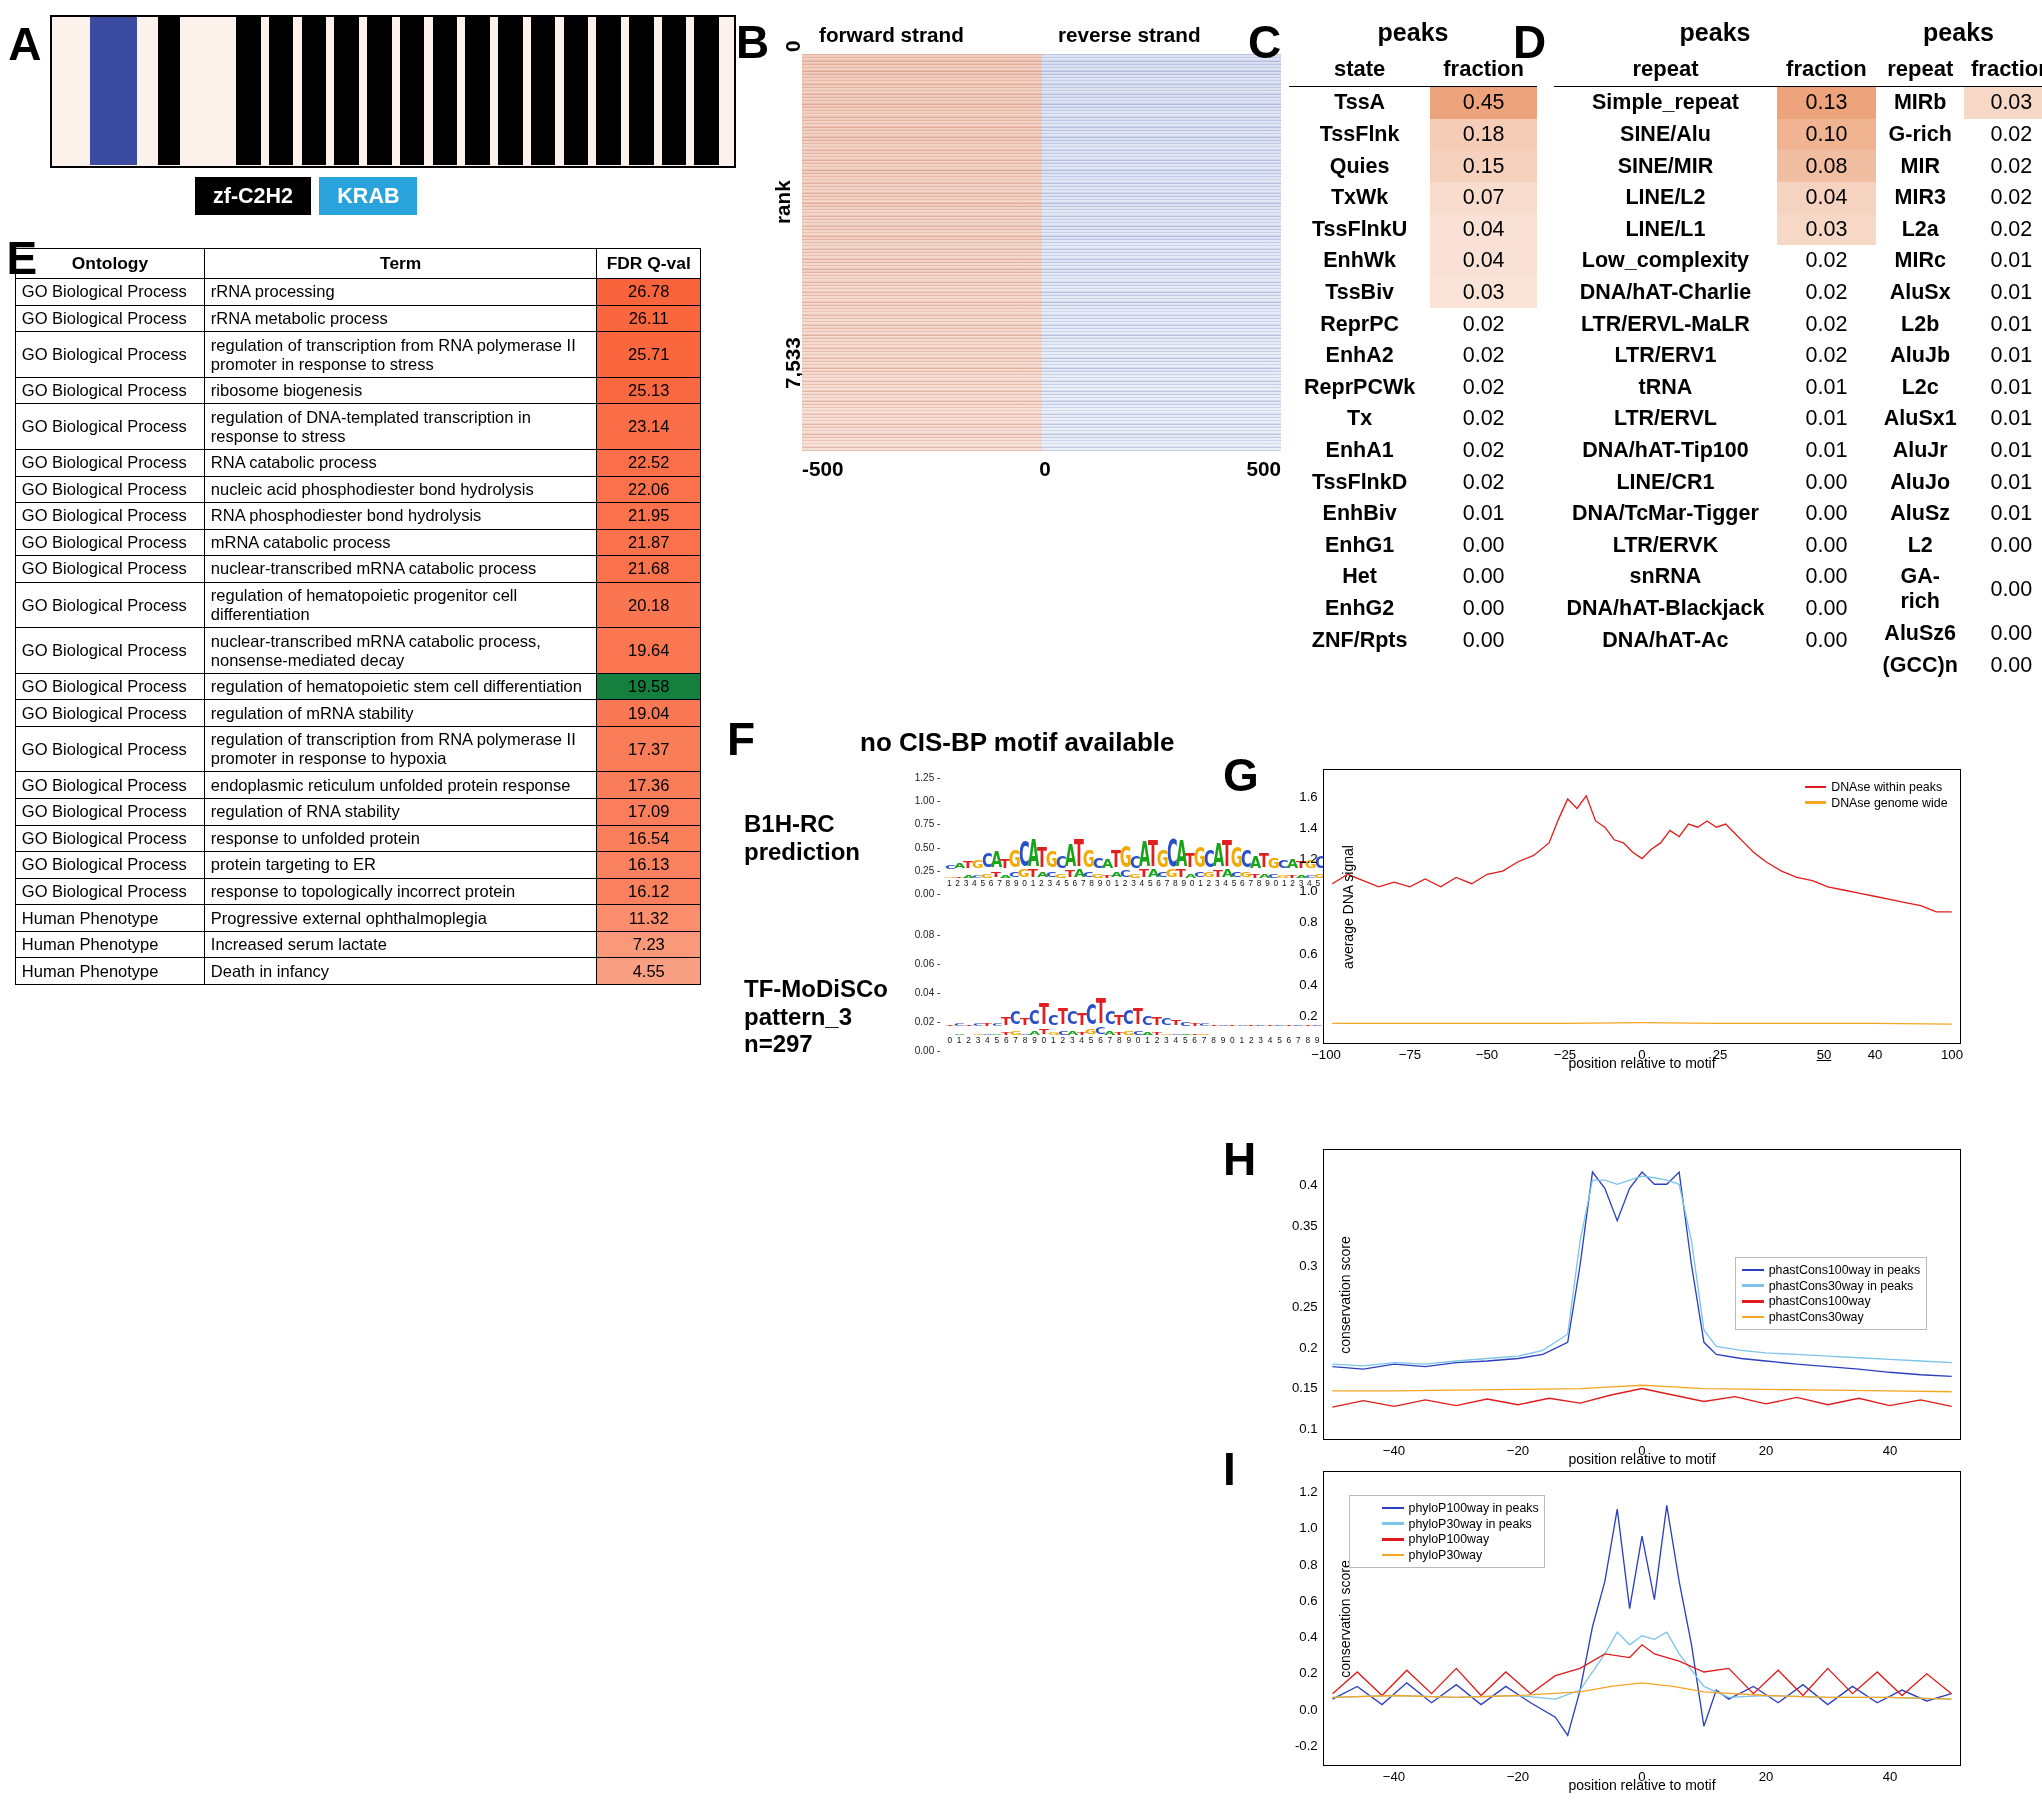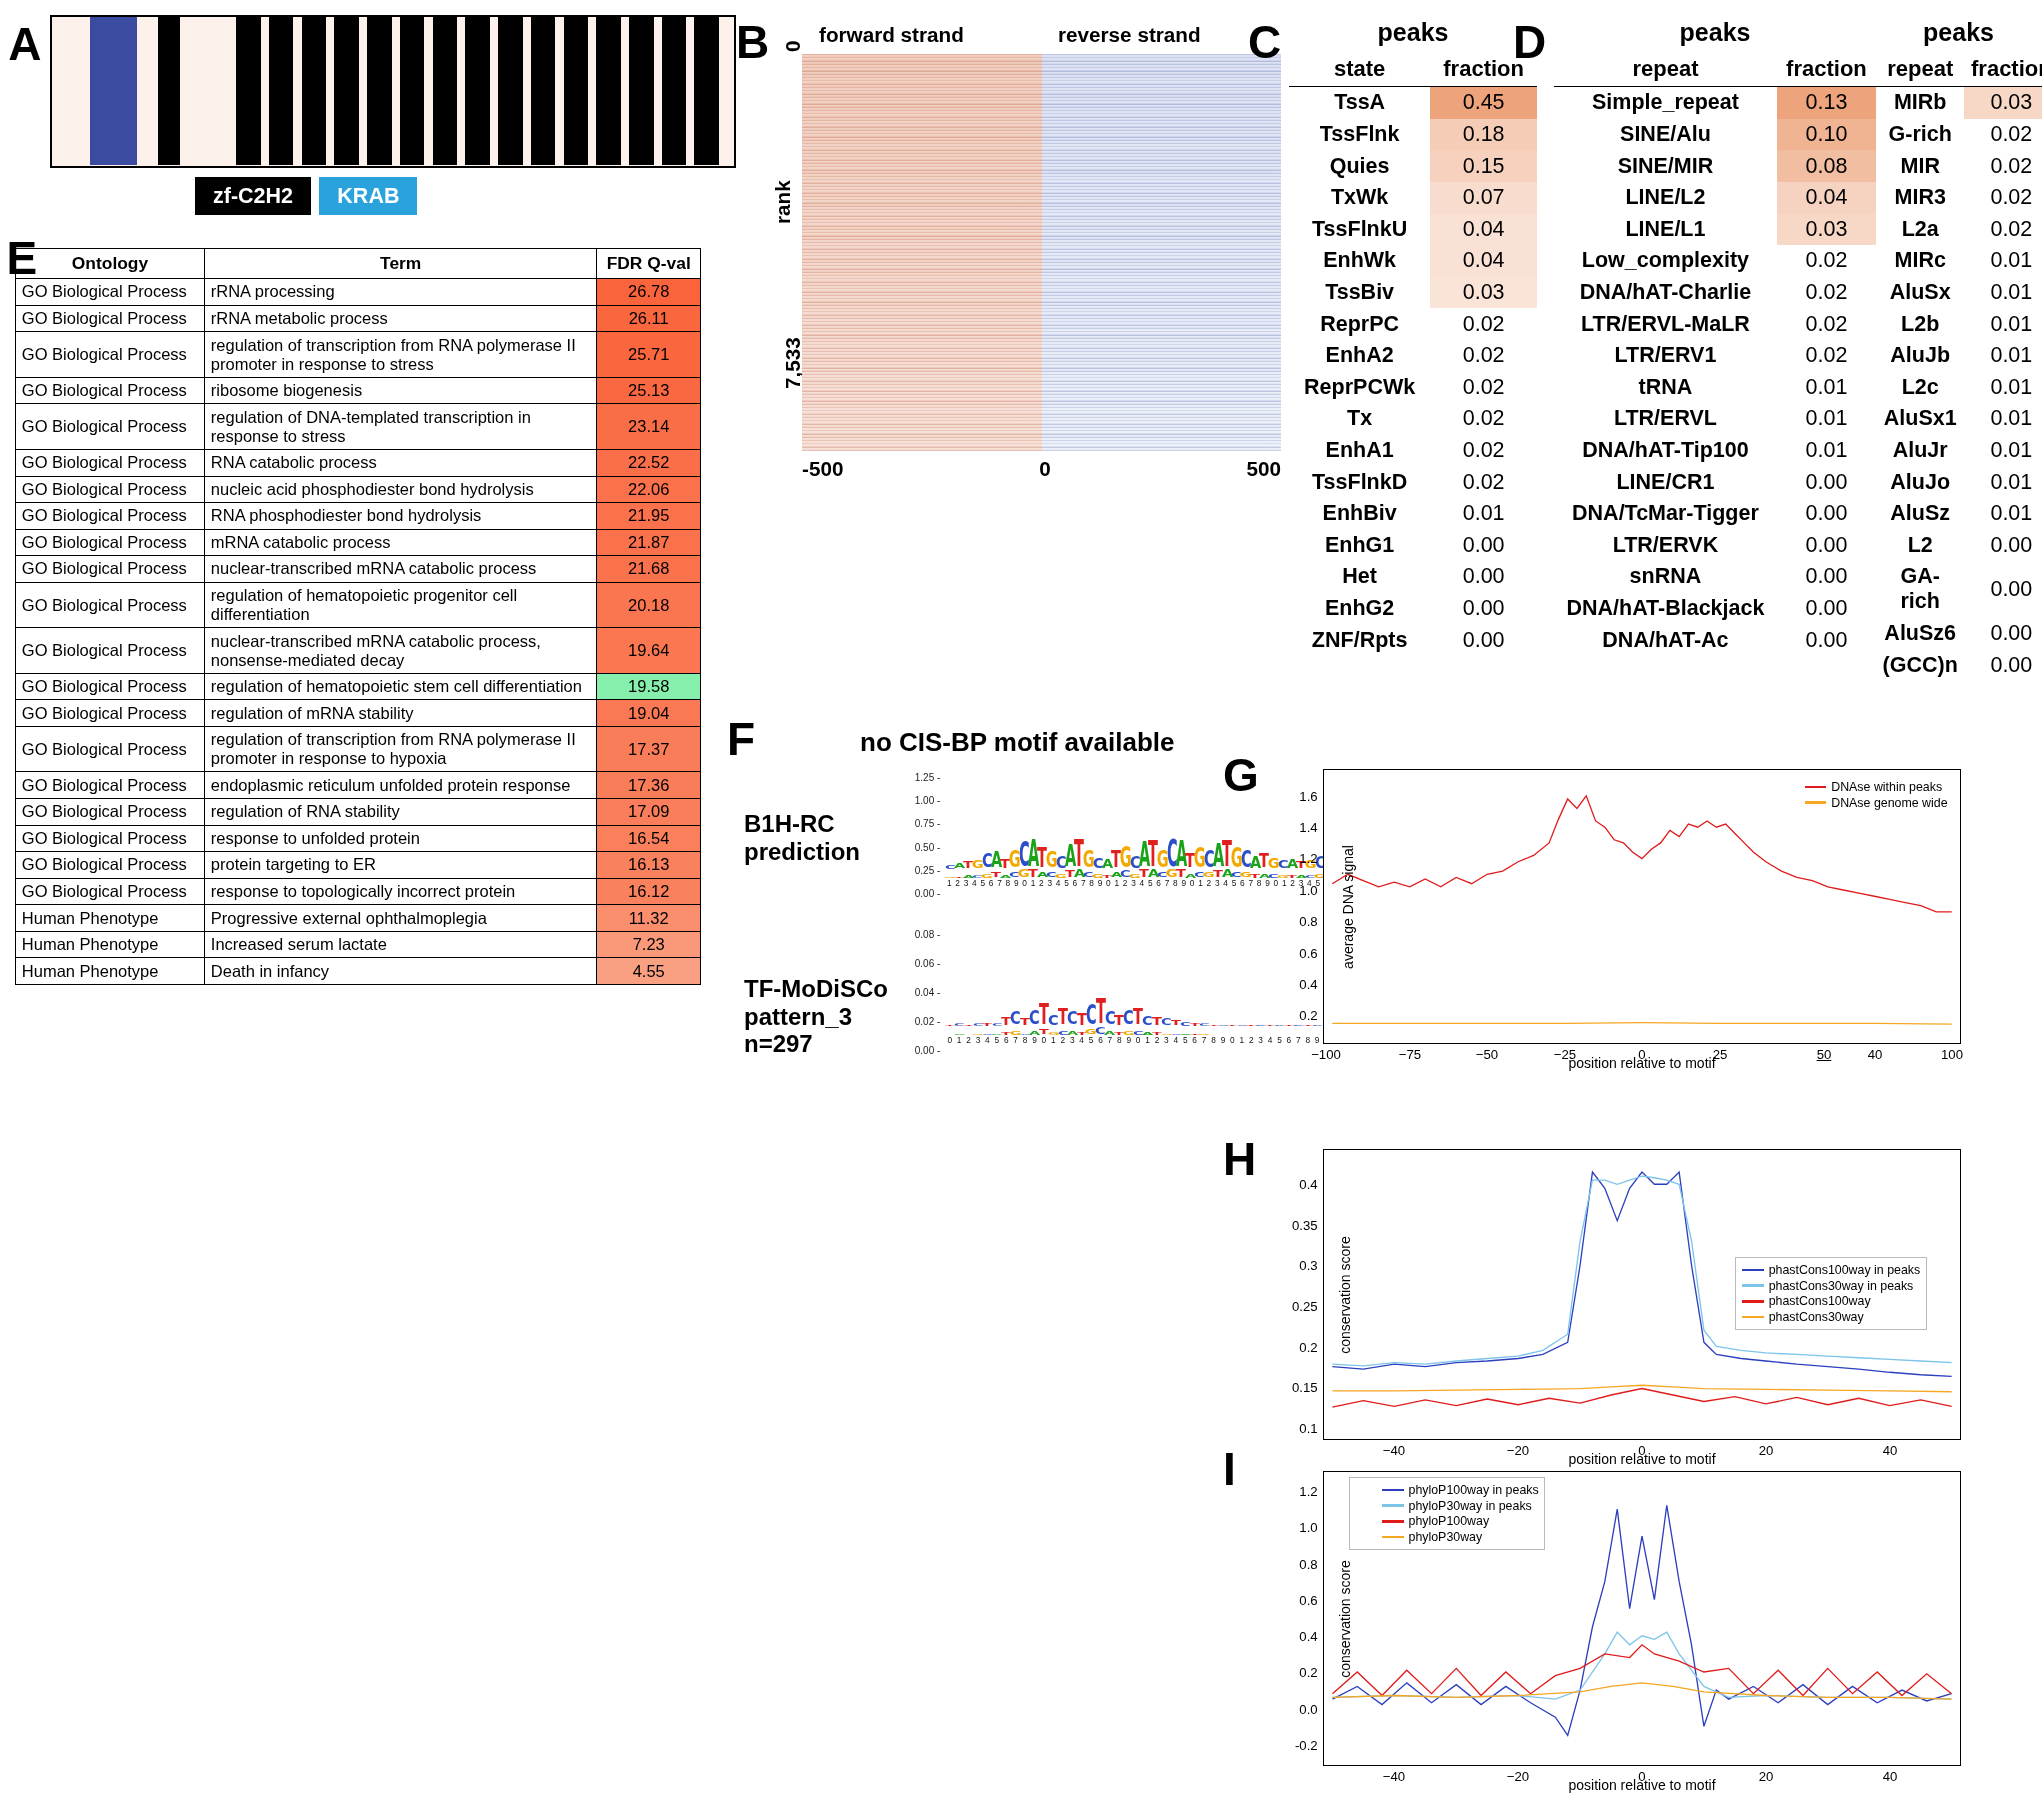--- a/index.html
+++ b/index.html
@@ -453,21 +453,21 @@
           <td class="q" style="background: rgb(250, 118, 81);">20.18</td>
         </tr>
         <tr>
           <td>GO Biological Process</td>
           <td>nuclear-transcribed mRNA catabolic process, nonsense-mediated decay</td>
           <td class="q" style="background: rgb(250, 119, 82);">19.64</td>
         </tr>
         <tr>
           <td>GO Biological Process</td>
           <td>regulation of hematopoietic stem cell differentiation</td>
-          <td class="q" style="background: #86efac;">19.58</td>
+          <td class="q" style="background: #15803d;">19.58</td>
         </tr>
         <tr>
           <td>GO Biological Process</td>
           <td>regulation of mRNA stability</td>
           <td class="q" style="background: rgb(250, 121, 84);">19.04</td>
         </tr>
         <tr>
           <td>GO Biological Process</td>
           <td>regulation of transcription from RNA polymerase II promoter in response to hypoxia</td>
           <td class="q" style="background: rgb(250, 125, 90);">17.37</td>
@@ -1085,21 +1085,21 @@
     </div>
   <div class="xticks" id="ixt">
       <div style="left: 70px;">−40</div>
       <div style="left: 194px;">−20</div>
       <div style="left: 318px;">0</div>
       <div style="left: 442px;">20</div>
       <div style="left: 566px;">40</div>
     </div>
   <div class="ylab">conservation score</div>
   <div class="xlab">position relative to motif</div>
-  <div class="legend" id="ilg" style="left:25px;top:5px;padding-left:32px;">
+  <div class="legend" id="ilg" style="left:25px;top:23px;padding-left:32px;">
       <div class="li">
         <span class="sw" style="background: rgb(43, 63, 191);"></span>
         <span>phyloP100way in peaks</span>
       </div>
       <div class="li">
         <span class="sw" style="background: rgb(124, 196, 234);"></span>
         <span>phyloP30way in peaks</span>
       </div>
       <div class="li">
         <span class="sw" style="background: rgb(224, 27, 27);"></span>

